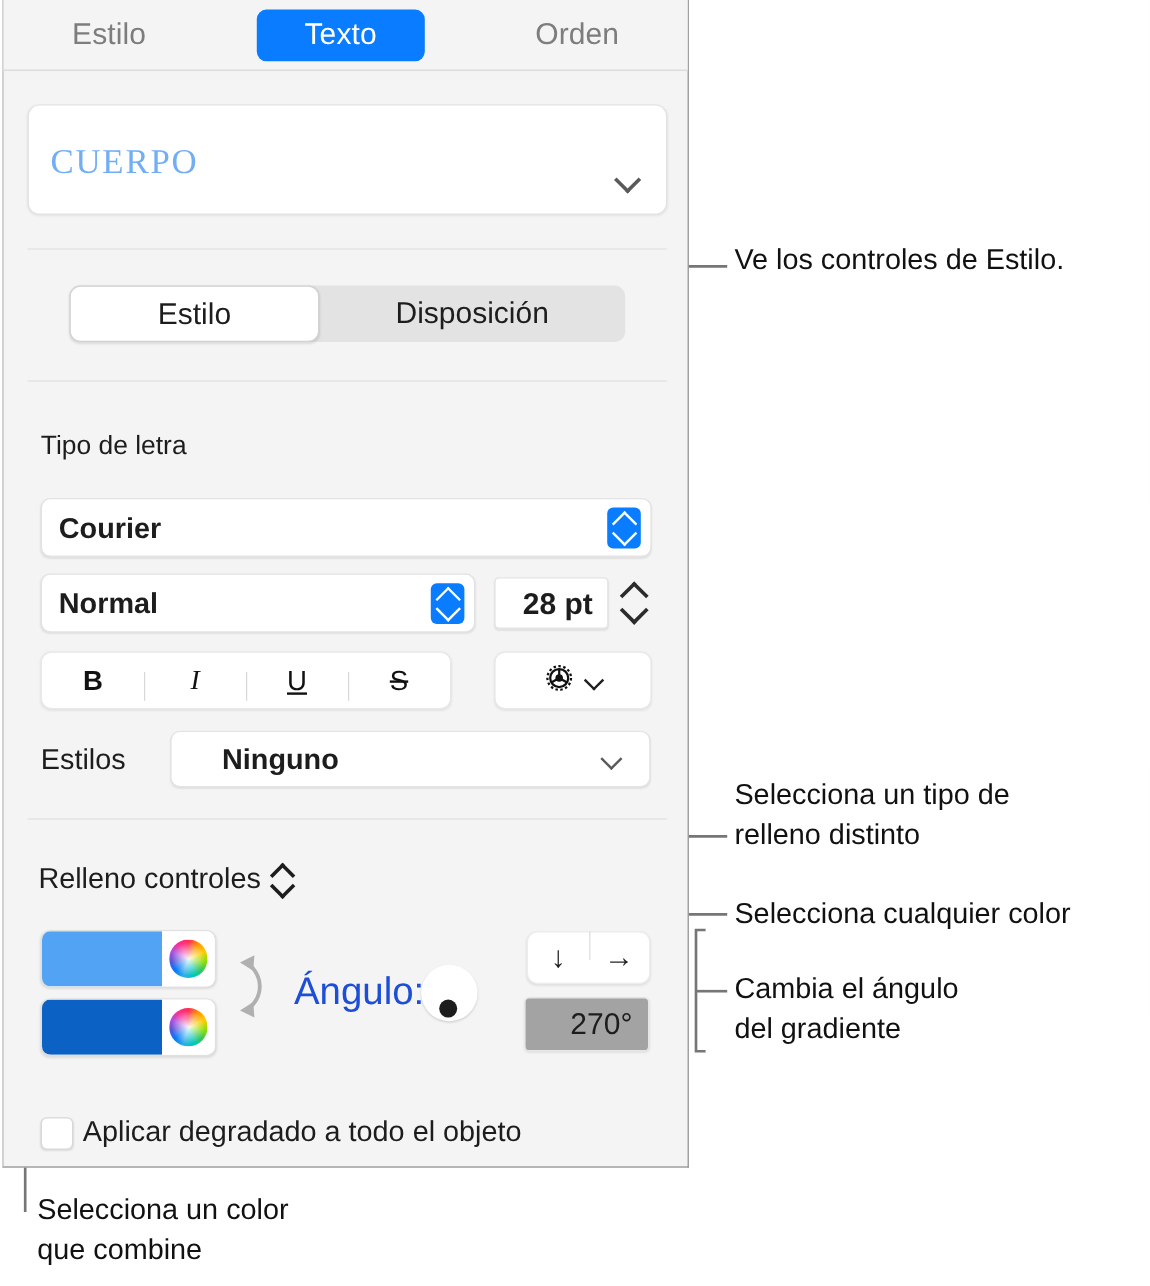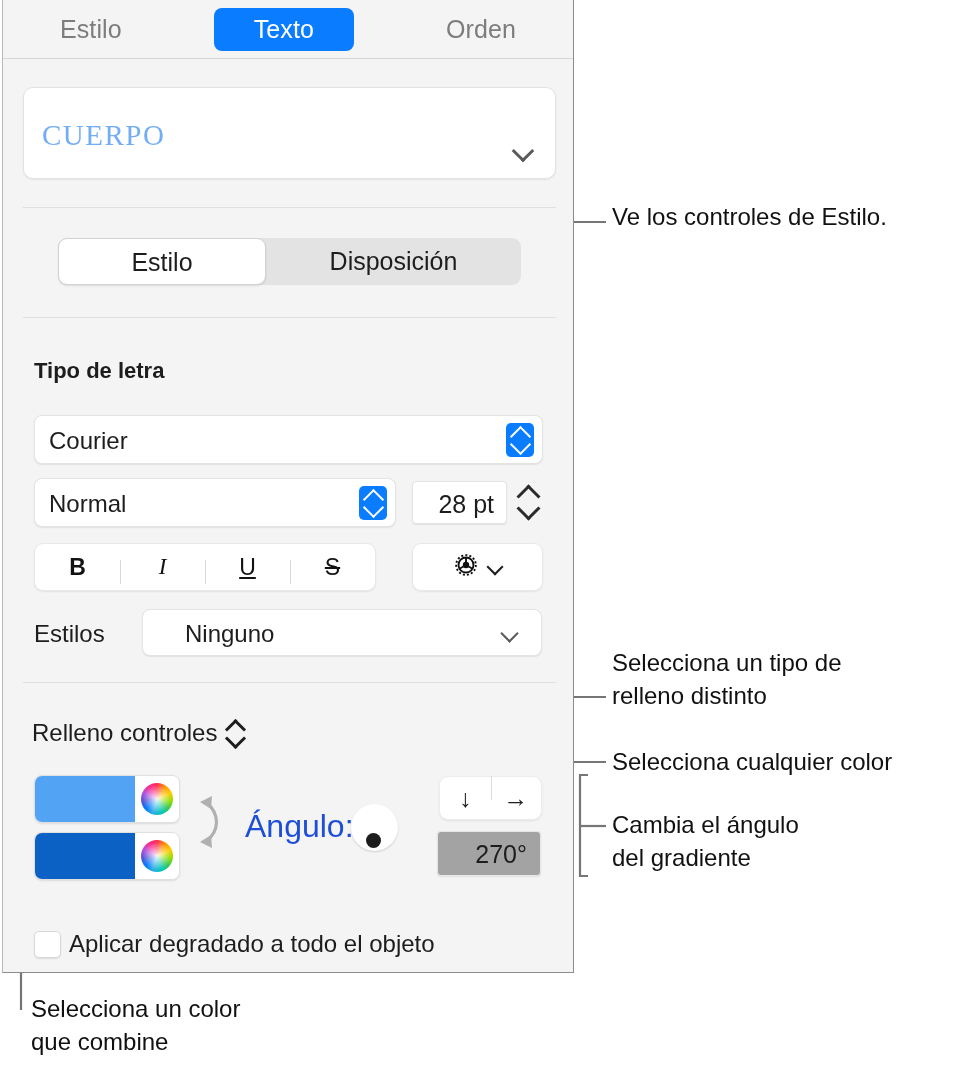--- a/index.html
+++ b/index.html
@@ -135,32 +135,33 @@
     background: #ffffff;
     border: 1px solid #d2d2d2;
     border-radius: 9px;
     box-shadow: 0 1px 2px rgba(0,0,0,0.10);
   }
 
   
   .section-title {
     position: absolute;
     font-size: 22px;
-    font-weight: bold;
+    font-weight: normal;
     color: #1d1d1d;
   }
 
   
   .field {
     position: absolute;
     background: #ffffff;
     border: 1px solid #e3e3e3;
     border-radius: 8px;
     box-sizing: border-box;
     box-shadow: 0 1px 1.5px rgba(0,0,0,0.08);
+    font-weight: bold;
   }
   .field .txt {
     position: absolute;
     left: 14px;
     font-size: 24px;
     color: #1d1d1d;
     white-space: nowrap;
   }
 
   

